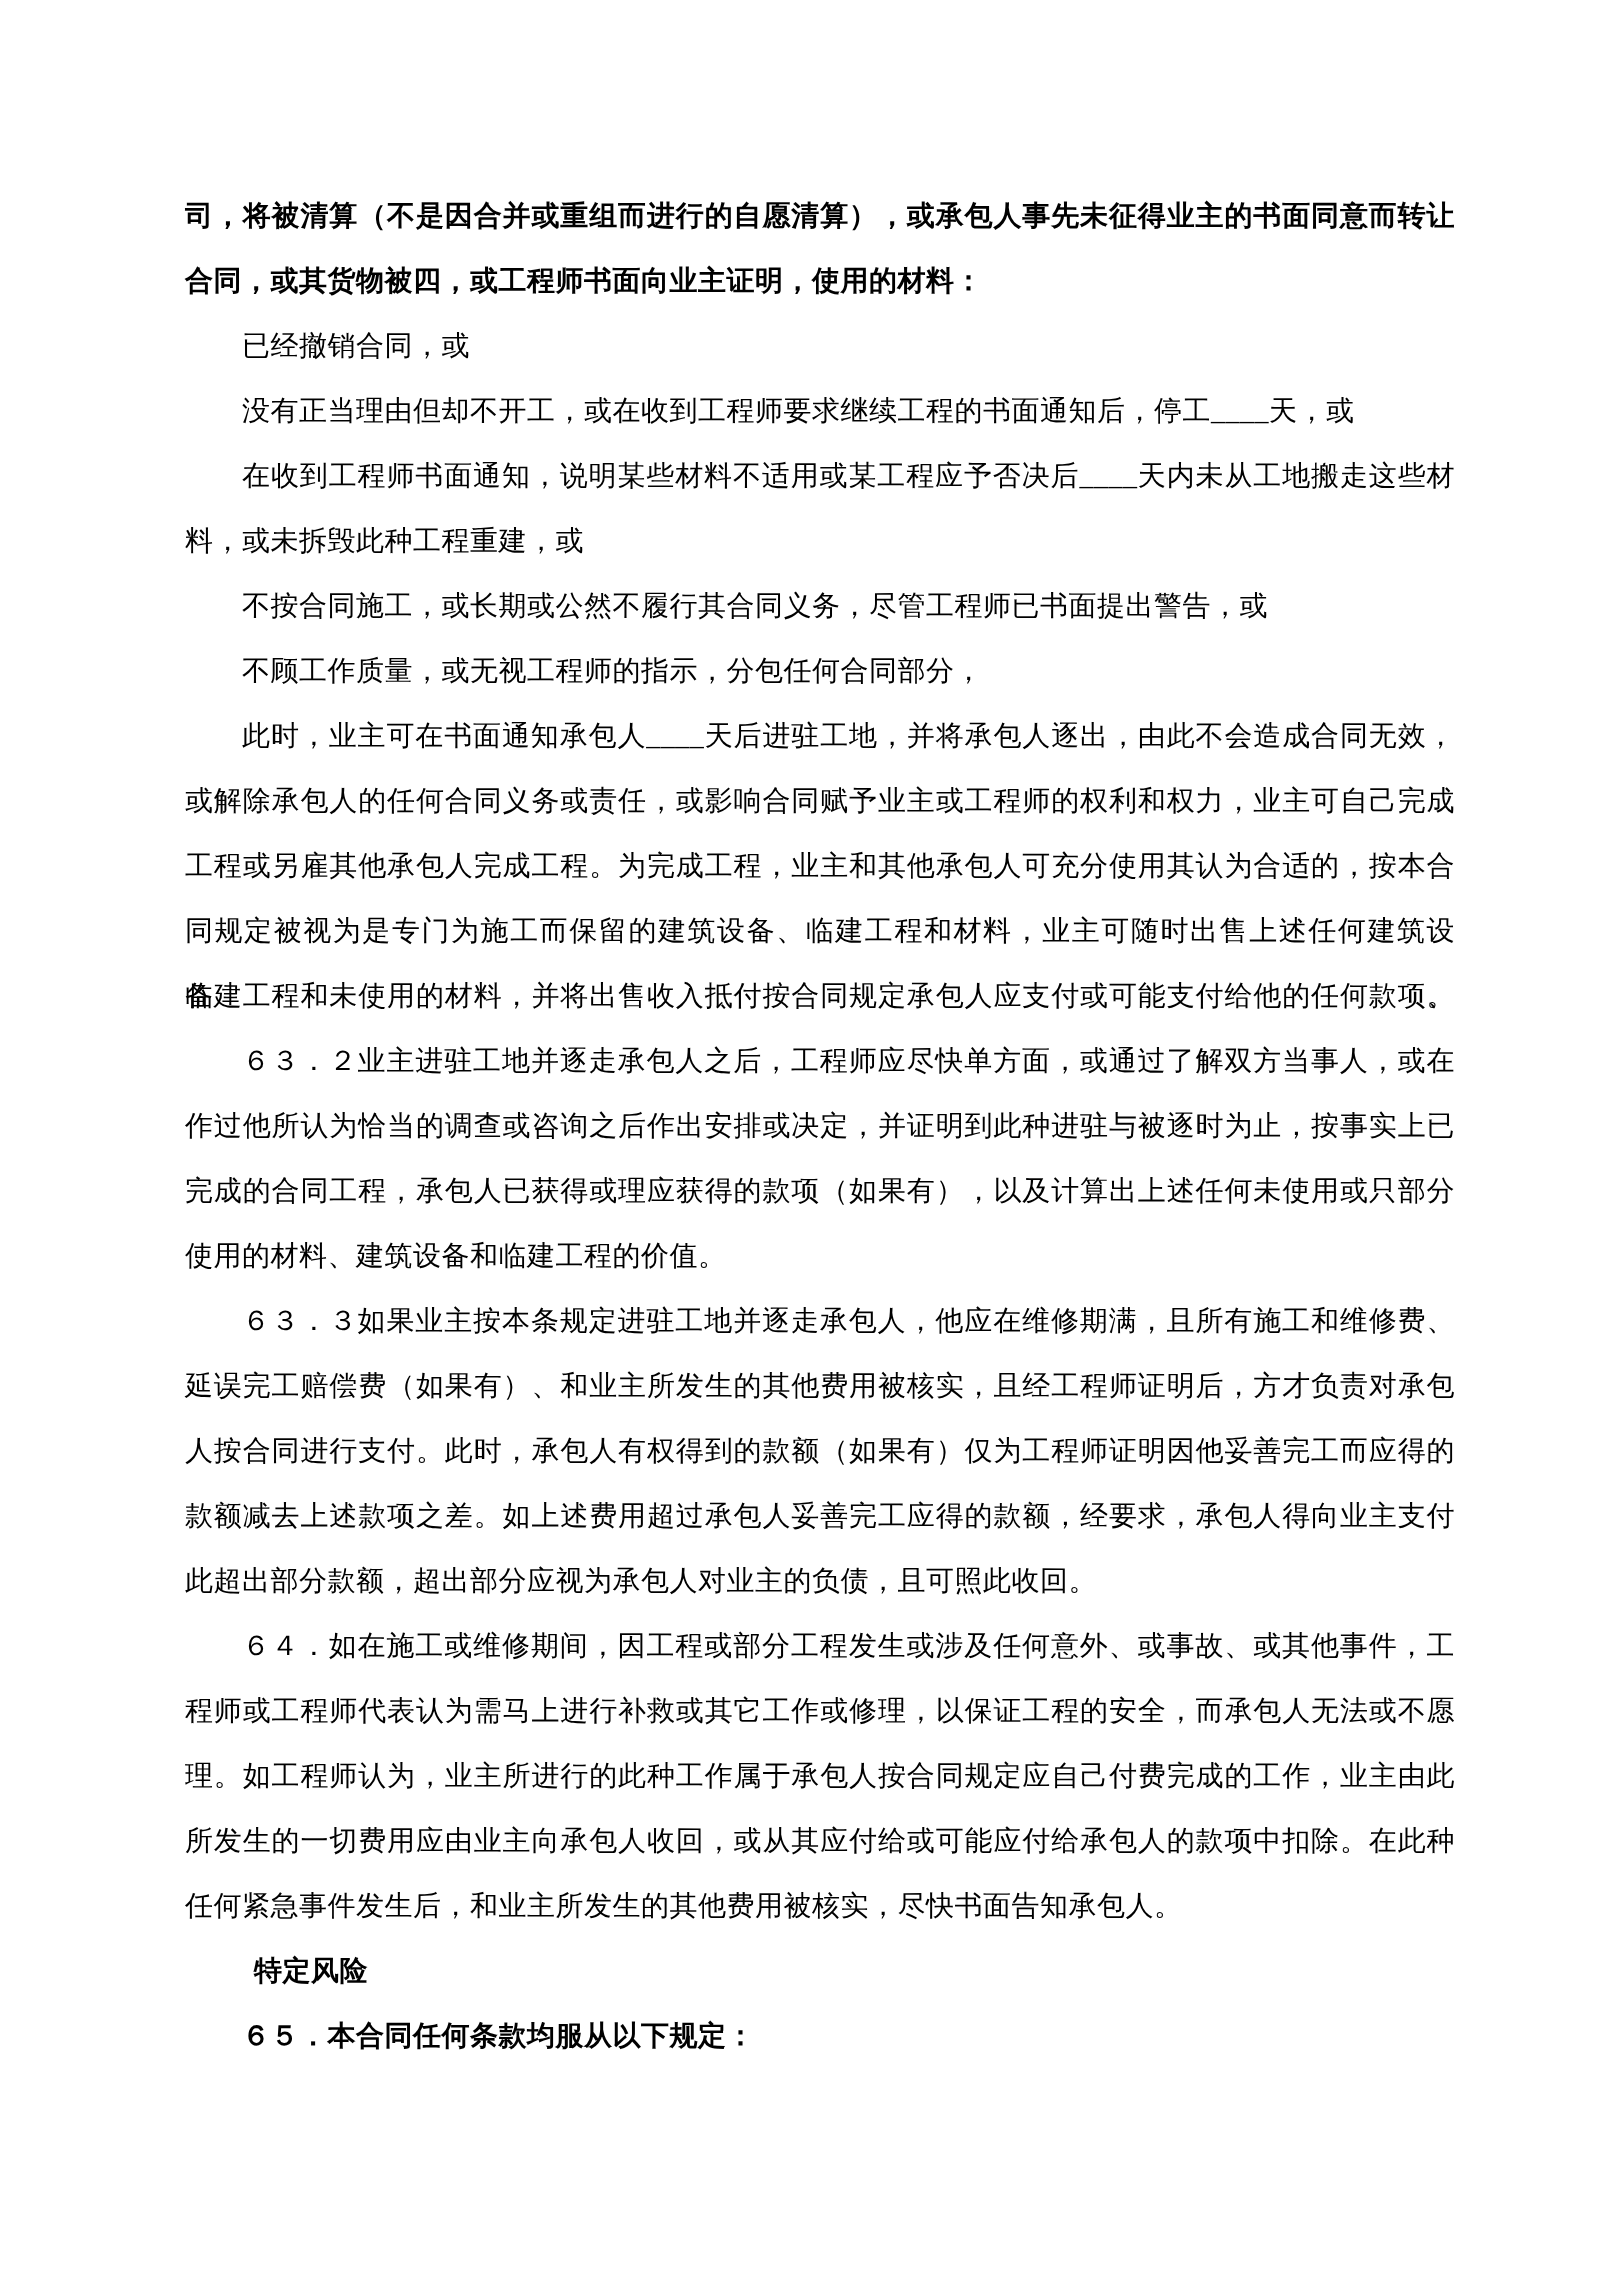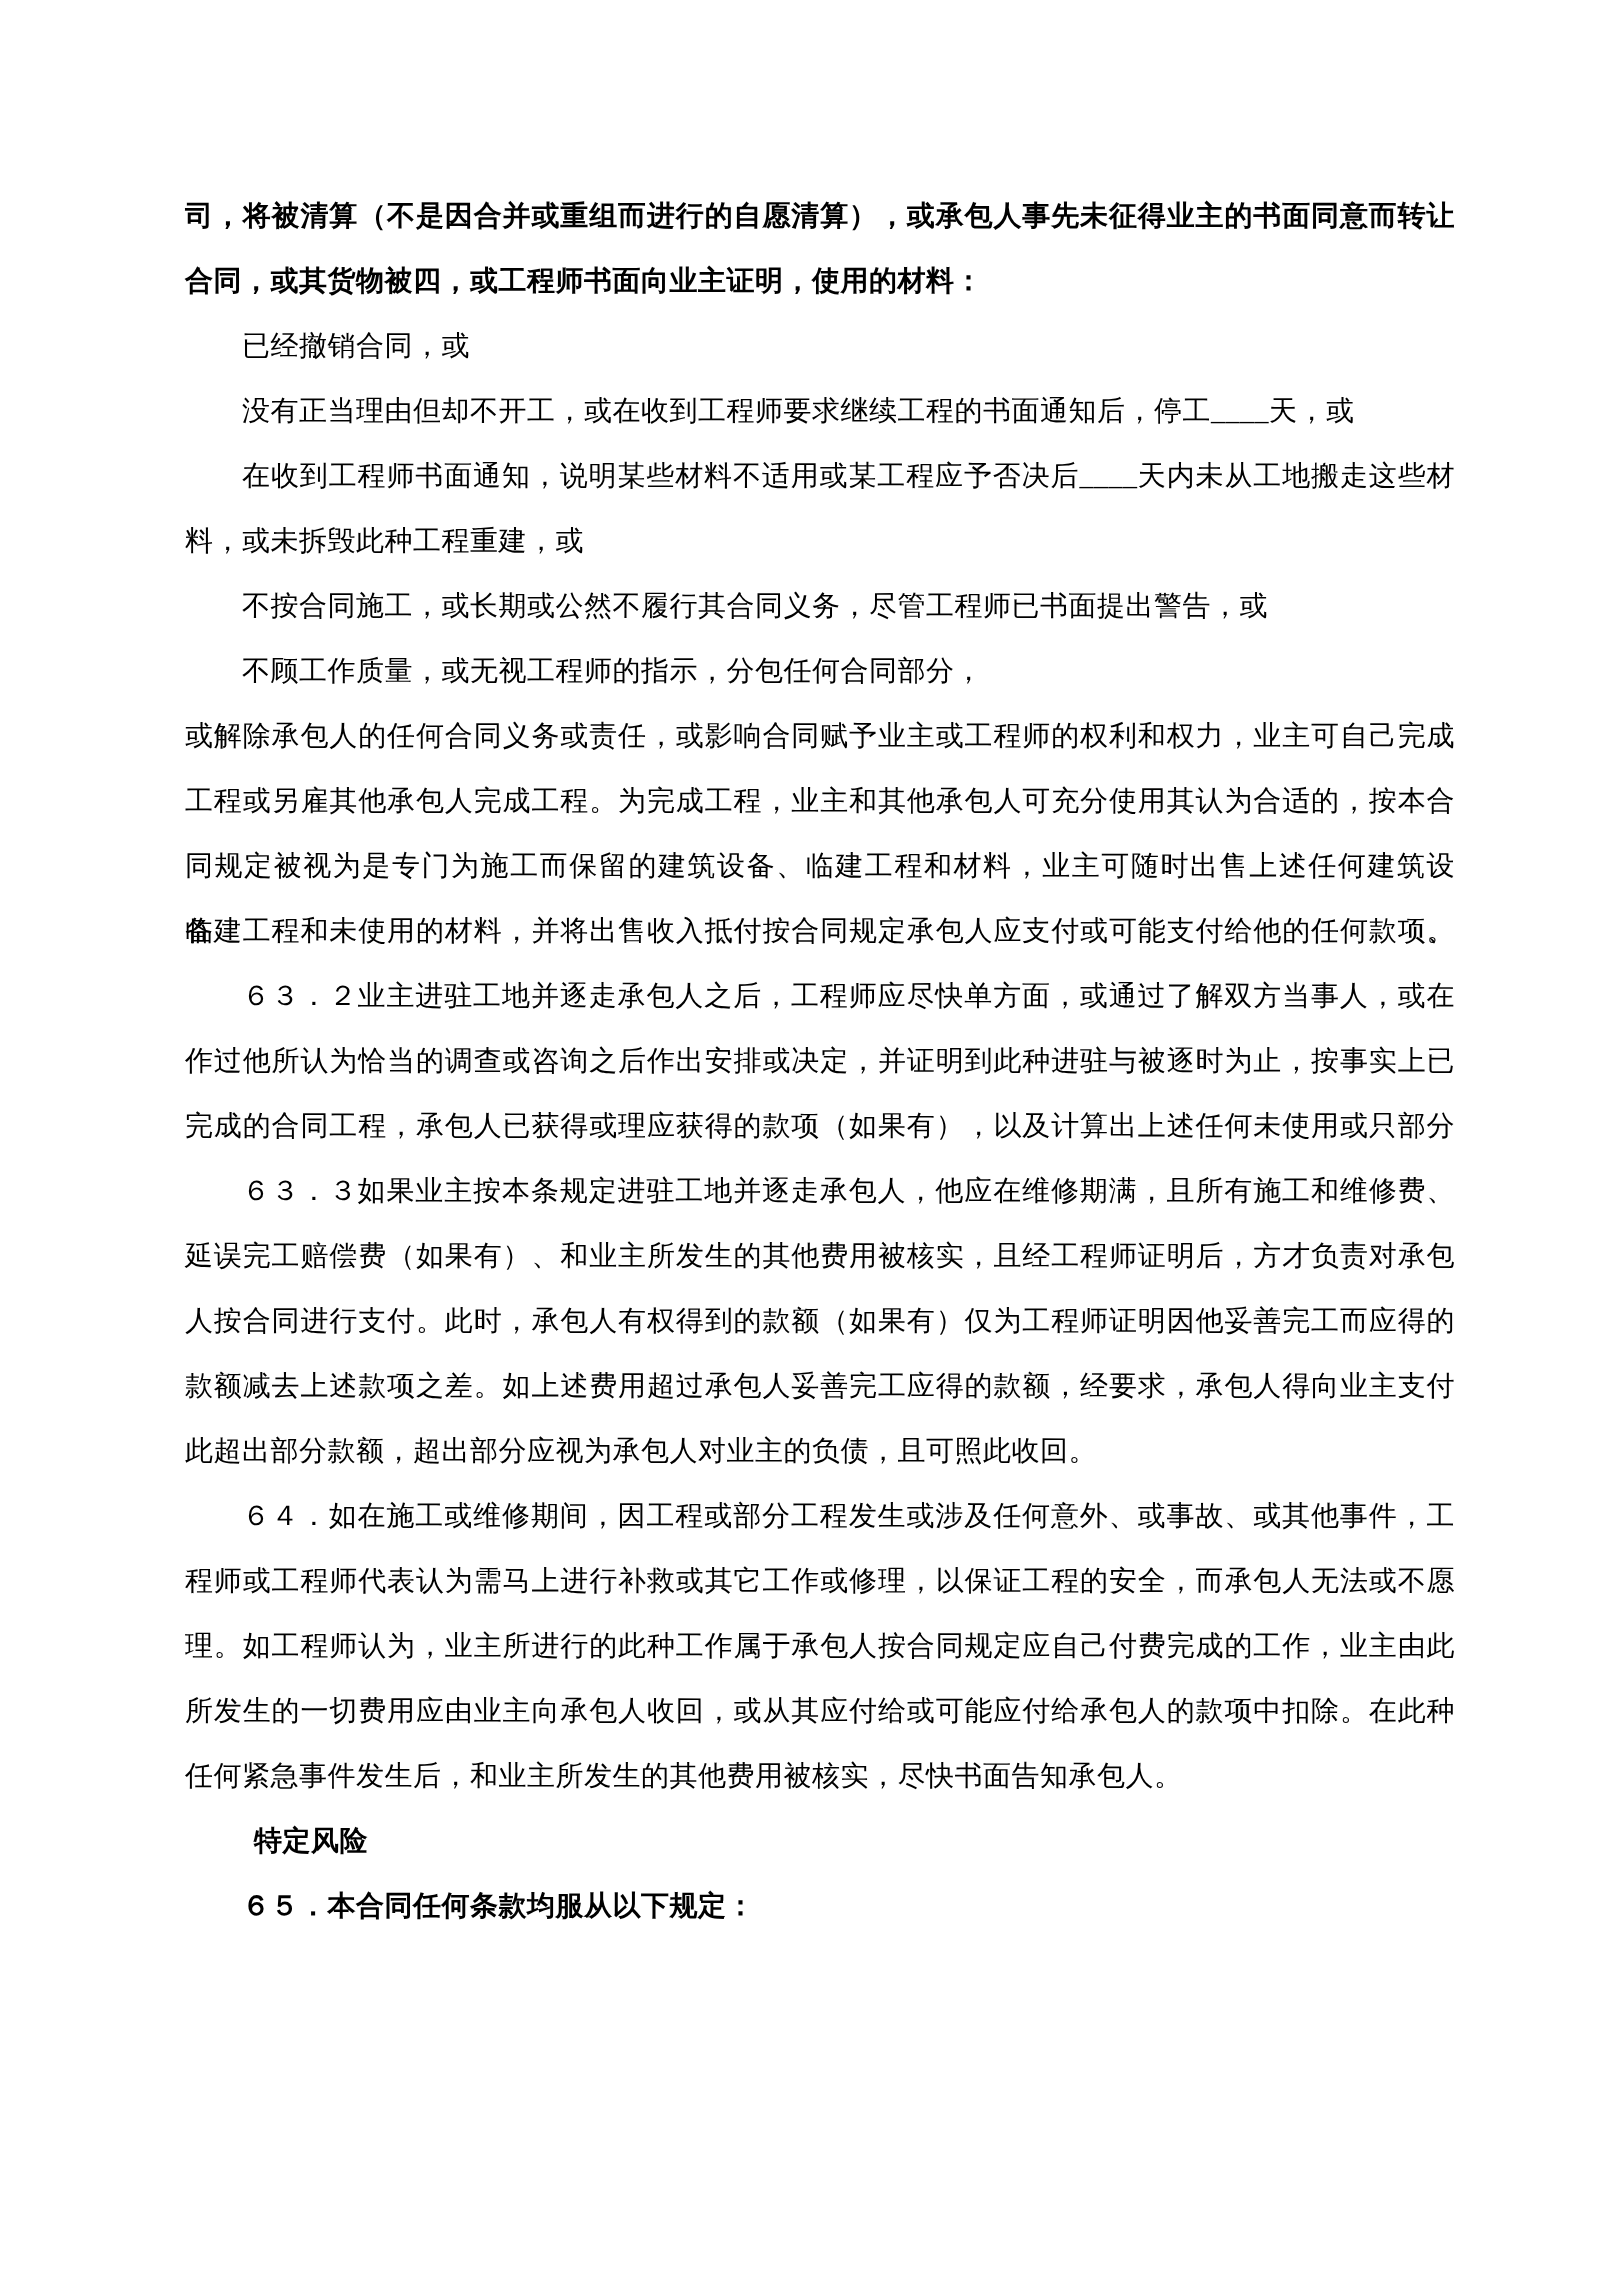--- a/index.html
+++ b/index.html
@@ -47,27 +47,29 @@
 <div class="page">
   <div class="textblock">
     <div class="ln b fill">司，将被清算（不是因合并或重组而进行的自愿清算），或承包人事先未征得业主的书面同意而转让</div>
     <div class="ln b">合同，或其货物被四，或工程师书面向业主证明，使用的材料：</div>
     <div class="ln ind">已经撤销合同，或</div>
     <div class="ln ind">没有正当理由但却不开工，或在收到工程师要求继续工程的书面通知后，停工____天，或</div>
     <div class="ln ind fill">在收到工程师书面通知，说明某些材料不适用或某工程应予否决后____天内未从工地搬走这些材</div>
     <div class="ln">料，或未拆毁此种工程重建，或</div>
     <div class="ln ind">不按合同施工，或长期或公然不履行其合同义务，尽管工程师已书面提出警告，或</div>
     <div class="ln ind">不顾工作质量，或无视工程师的指示，分包任何合同部分，</div>
+    <div class="ln ind fill">此时，业主可在书面通知承包人____天后进驻工地，并将承包人逐出，由此不会造成合同无效，</div>
     <div class="ln fill">或解除承包人的任何合同义务或责任，或影响合同赋予业主或工程师的权利和权力，业主可自己完成</div>
     <div class="ln fill">工程或另雇其他承包人完成工程。为完成工程，业主和其他承包人可充分使用其认为合适的，按本合</div>
     <div class="ln fill">同规定被视为是专门为施工而保留的建筑设备、临建工程和材料，业主可随时出售上述任何建筑设备、</div>
     <div class="ln fill">临建工程和未使用的材料，并将出售收入抵付按合同规定承包人应支付或可能支付给他的任何款项。</div>
     <div class="ln ind fill">６３．２业主进驻工地并逐走承包人之后，工程师应尽快单方面，或通过了解双方当事人，或在</div>
     <div class="ln fill">作过他所认为恰当的调查或咨询之后作出安排或决定，并证明到此种进驻与被逐时为止，按事实上已</div>
     <div class="ln fill">完成的合同工程，承包人已获得或理应获得的款项（如果有），以及计算出上述任何未使用或只部分</div>
+    <div class="ln">使用的材料、建筑设备和临建工程的价值。</div>
     <div class="ln ind fill">６３．３如果业主按本条规定进驻工地并逐走承包人，他应在维修期满，且所有施工和维修费、</div>
     <div class="ln fill">延误完工赔偿费（如果有）、和业主所发生的其他费用被核实，且经工程师证明后，方才负责对承包</div>
     <div class="ln fill">人按合同进行支付。此时，承包人有权得到的款额（如果有）仅为工程师证明因他妥善完工而应得的</div>
     <div class="ln fill">款额减去上述款项之差。如上述费用超过承包人妥善完工应得的款额，经要求，承包人得向业主支付</div>
     <div class="ln">此超出部分款额，超出部分应视为承包人对业主的负债，且可照此收回。</div>
     <div class="ln ind fill">６４．如在施工或维修期间，因工程或部分工程发生或涉及任何意外、或事故、或其他事件，工</div>
     <div class="ln fill">程师或工程师代表认为需马上进行补救或其它工作或修理，以保证工程的安全，而承包人无法或不愿</div>
     <div class="ln fill">理。如工程师认为，业主所进行的此种工作属于承包人按合同规定应自己付费完成的工作，业主由此</div>
     <div class="ln fill">所发生的一切费用应由业主向承包人收回，或从其应付给或可能应付给承包人的款项中扣除。在此种</div>
     <div class="ln">任何紧急事件发生后，和业主所发生的其他费用被核实，尽快书面告知承包人。</div>

